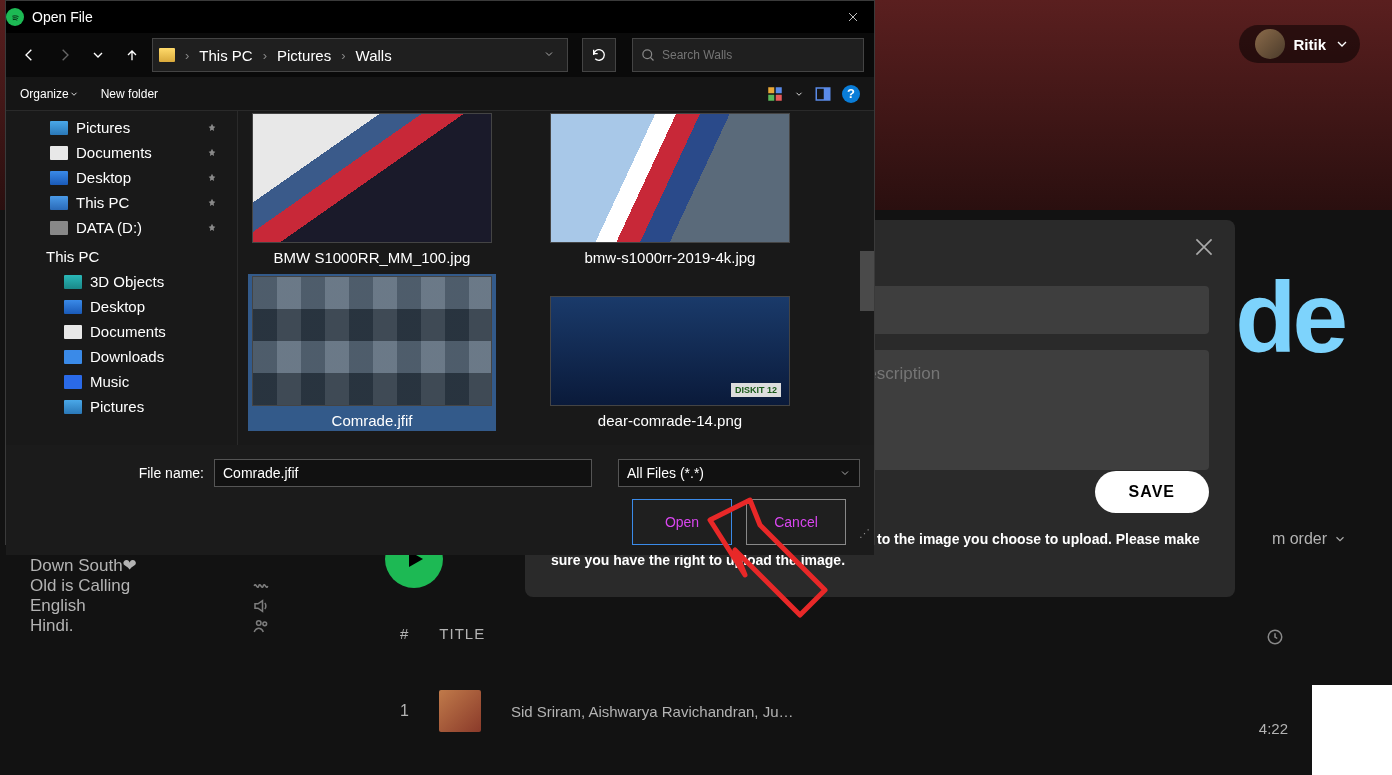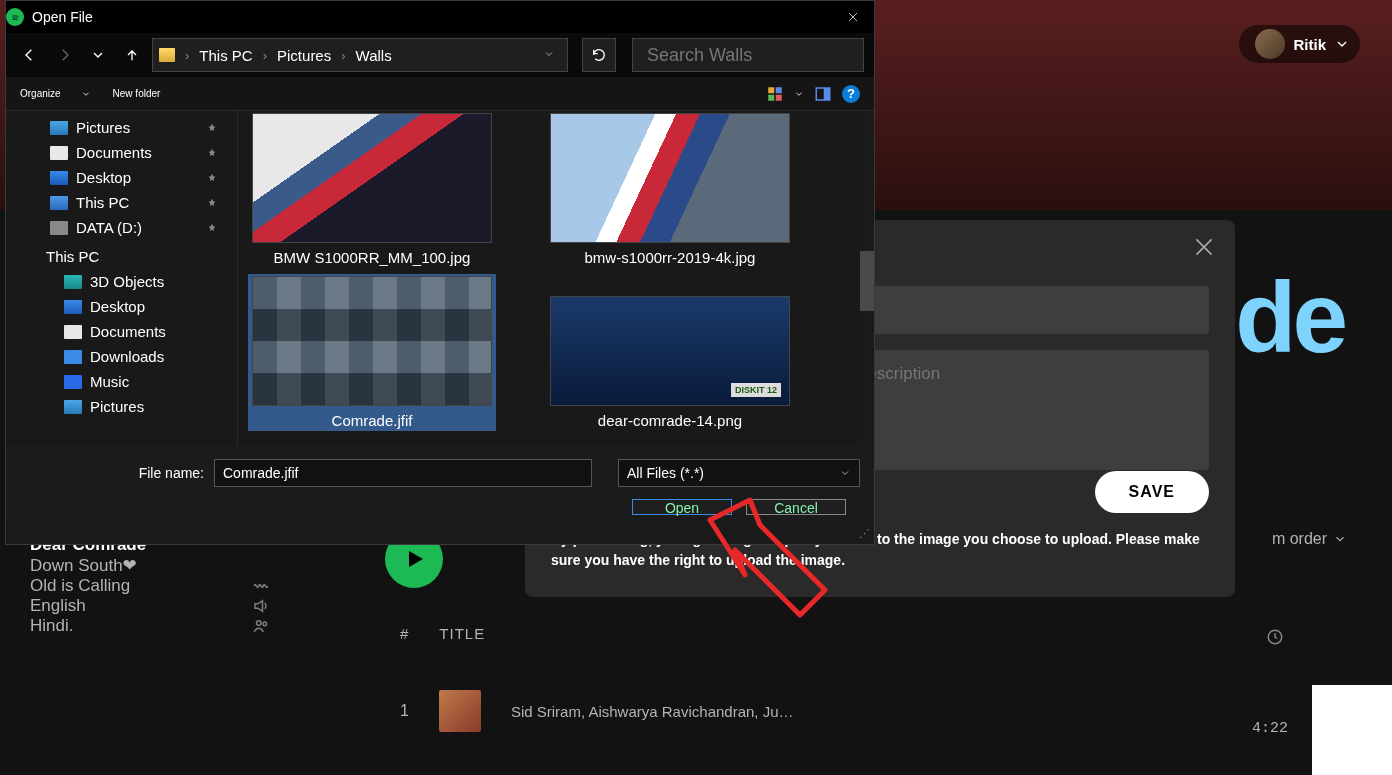--- a/index.html
+++ b/index.html
@@ -17,21 +17,21 @@
 .sidebar-item.active { color: #fff; font-weight: 600; }
 .sidebar-icon { width: 18px; height: 18px; opacity: 0.7; }
 
 .play-btn { position: absolute; left: 385px; top: 530px; width: 58px; height: 58px; border-radius: 50%; background: #1db954; display: flex; align-items: center; justify-content: center; }
 .play-btn svg { width: 24px; height: 24px; fill: #000; }
 
 .track-header { position: absolute; left: 400px; top: 625px; display: flex; gap: 30px; color: #b3b3b3; font-size: 15px; letter-spacing: 1px; }
 .track-row { position: absolute; left: 400px; top: 690px; display: flex; gap: 30px; align-items: center; color: #b3b3b3; }
 .track-row .cover { width: 42px; height: 42px; background: linear-gradient(135deg,#c07a4a,#8a3a2a); border-radius: 2px; }
 .track-row .artists { color: #b3b3b3; font-size: 15px; }
-.duration { position: absolute; right: 104px; top: 720px; color: #b3b3b3; font-size: 15px; font-family: Liberation Mono, monospace; }
+.duration { position: absolute; right: 104px; top: 720px; color: #b3b3b3; font-size: 15px; }
 .clock-icon { position: absolute; right: 108px; top: 628px; width: 18px; height: 18px; }
 .clock-icon svg { stroke: #888; fill:none; stroke-width:2; }
 .custom-order { position: absolute; right: 45px; top: 530px; color: #b3b3b3; font-size: 16px; display:flex; align-items:center; gap:6px;}
 
 .big-de { position: absolute; right: 48px; top: 260px; color: #7dd3fc; font-size: 100px; font-weight: 800; letter-spacing: -4px; }
 
 
 .modal { position: absolute; left: 525px; top: 220px; width: 710px; background: #2a2a2a; border-radius: 8px; padding: 26px; color: #fff; }
 .modal-close { position: absolute; right: 18px; top: 14px; cursor: pointer; }
 .modal-close svg { width: 26px; height: 26px; stroke: #aaa; stroke-width: 1.5; fill: none; }
@@ -56,24 +56,24 @@
 .win-nav { height: 44px; display: flex; align-items: center; gap: 6px; padding: 0 10px; background: #0a0a0a; }
 .nav-arrow { width: 28px; height: 28px; display: flex; align-items: center; justify-content: center; cursor: pointer; }
 .nav-arrow svg { width: 16px; height: 16px; fill: #fff; }
 .breadcrumb { flex: 1; background: #1f1f1f; border: 1px solid #444; height: 34px; display: flex; align-items: center; padding: 0 6px; gap: 4px; margin-right:8px; }
 .folder-icon { width: 16px; height: 14px; background: linear-gradient(#ffda6b,#d9a93b); border-radius: 1px; margin-right:4px; }
 .bc-chevron { color: #888; padding: 0 2px; }
 .bc-item { padding: 2px 4px; font-size: 15px; }
 .bc-drop { margin-left: auto; padding-right:6px; }
 .refresh-btn { width: 34px; height: 34px; background: #1f1f1f; border: 1px solid #444; display:flex; align-items:center; justify-content:center; margin-right:10px; }
 .search-box { width: 232px; height: 34px; background: #1f1f1f; border: 1px solid #444; display: flex; align-items: center; padding: 0 8px; gap: 6px; }
-.search-box input { background: none; border: none; color: #888; font-size: 18px; flex: 1; outline: none; }
+.search-box input { background: none; border: none; color: #888; font-size: 12px; flex: 1; outline: none; }
 
 .win-toolbar { height: 34px; display: flex; align-items: center; padding: 0 14px; gap: 22px; background: #151515; border-bottom: 1px solid #2a2a2a; }
-.tb-item { display: flex; align-items: center; gap: 20px; cursor: pointer; font-size:10px; }
+.tb-item { display: flex; align-items: center; gap: 0; cursor: pointer; font-size:12px; }
 .tb-right { margin-left: auto; display:flex; gap:10px; align-items:center;}
 .view-icon { width:18px; height:18px; }
 .help-icon { width: 18px; height: 18px; border-radius: 50%; background: #0a7dd8; color: #fff; display: flex; align-items: center; justify-content: center; font-size: 13px; font-weight:bold; }
 
 .win-body { display: flex; height: 334px; }
 .win-tree { width: 232px; background: #191919; border-right: 1px solid #2a2a2a; padding: 4px 0; overflow: hidden; }
 .tree-item { display: flex; align-items: center; padding: 4px 8px 4px 44px; gap: 8px; cursor: pointer; font-size: 15px; position:relative; }
 .tree-item .pin { position:absolute; right:20px; top:8px; width:10px; height:10px; }
 .tree-item.indent { padding-left: 58px; }
 .tree-item .ticon { width: 18px; height: 14px; flex-shrink:0; }
@@ -99,21 +99,21 @@
 .file-label { font-size: 15px; margin-top: 6px; text-align:center; }
 .files-scrollbar{ position:absolute; right:0; top:0; bottom:0; width:14px; background:#1a1a1a;}
 .files-scrollbar .sthumb{ position:absolute; right:0; width:14px; height:60px; background:#4a4a4a; top:140px;}
 
 .win-bottom { padding: 14px 14px 10px; background: #1b1b1b; }
 .filename-row { display: flex; align-items: center; gap: 10px; margin-bottom: 12px; }
 .filename-row label { width: 184px; text-align: right; font-size: 14px; }
 .filename-input { flex: 1; background: #111; border: 1px solid #555; padding: 5px 8px; color: #fff; font-size: 14px; }
 .filetype-select { width: 242px; background: #111; border: 1px solid #555; padding: 5px 8px; color: #fff; display: flex; justify-content: space-between; align-items: center; font-size: 14px; }
 .btn-row { display: flex; justify-content: flex-end; gap: 14px; padding-right:14px; }
-.win-btn { width: 100px; height: 16px; background: #1f1f1f; border: 1px solid #888; color: #86efac; cursor: pointer; font-size:14px; }
+.win-btn { width: 100px; height: 46px; background: #1f1f1f; border: 1px solid #888; color: #d946ef; cursor: pointer; font-size:14px; }
 .win-btn.primary { border: 1px solid #3a8ae8; }
 .resize-grip{ position:absolute; right:6px; bottom:4px; color:#888; font-size:11px; letter-spacing:-2px;}
 
 
 .red-arrow { position: absolute; left: 690px; top: 490px; pointer-events: none; }
 .red-arrow svg { width: 160px; height: 180px; }
 
 .white-box { position: absolute; right: 0; bottom: 0; width: 80px; height: 90px; background: #fff; }
 </style>
 </head>

